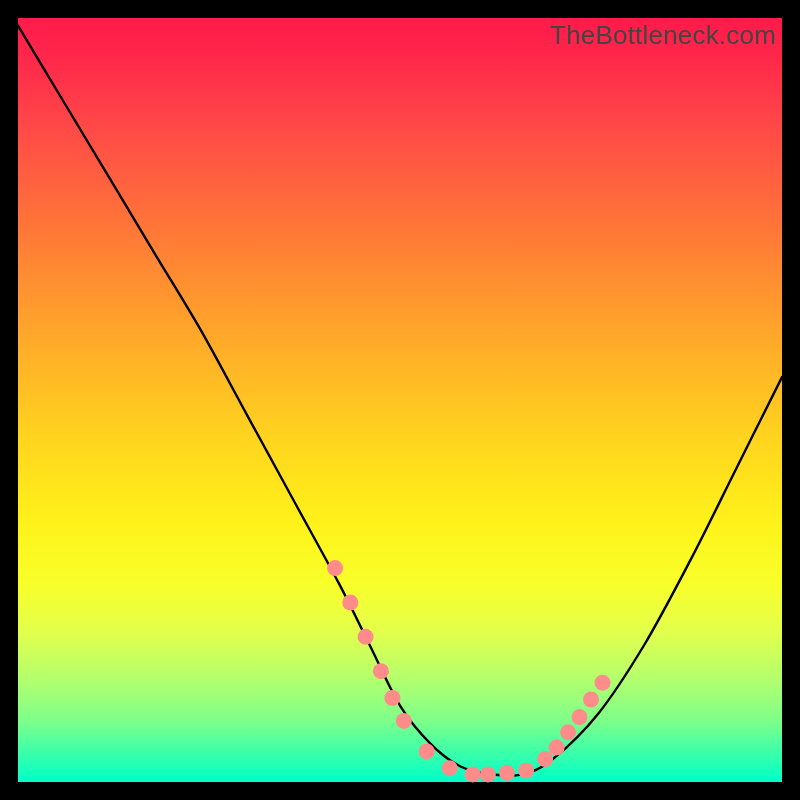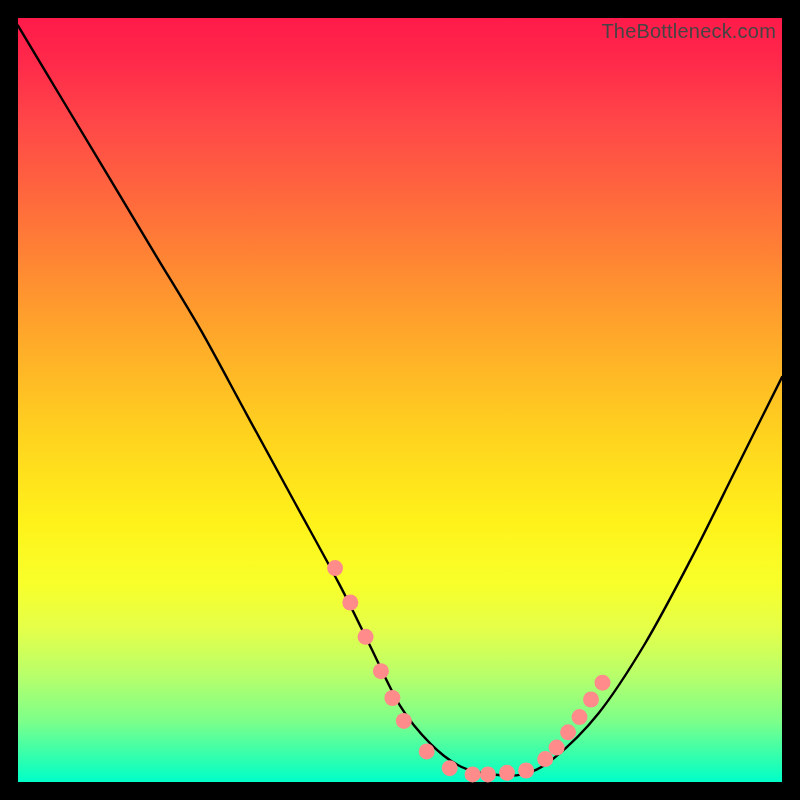--- a/index.html
+++ b/index.html
@@ -37,21 +37,21 @@
       #b8ff6a 86%,
       #7dff8a 92%,
       #2dffb0 97%,
       #00ffc8 100%);
   }
   .watermark {
     position: absolute;
     top: 2px;
     right: 6px;
     color: #444;
-    font-size: 20px;
+    font-size: 26px;
     font-weight: 500;
     letter-spacing: 0.2px;
     user-select: none;
   }
   svg.curve {
     position: absolute;
     left: 0;
     top: 0;
     width: 764px;
     height: 764px;

